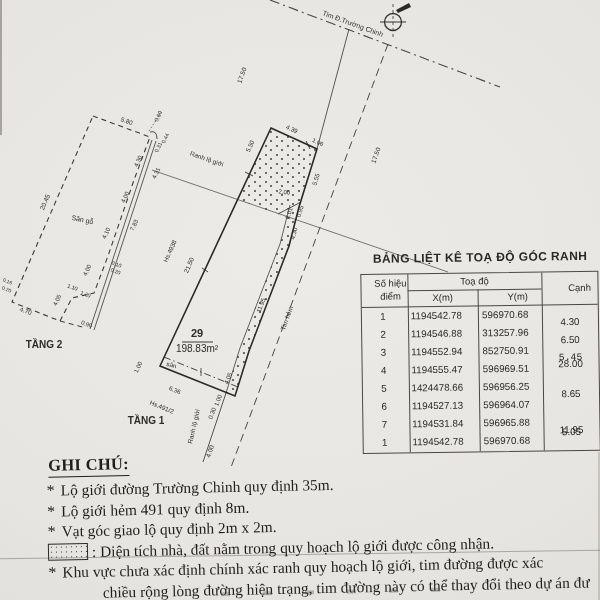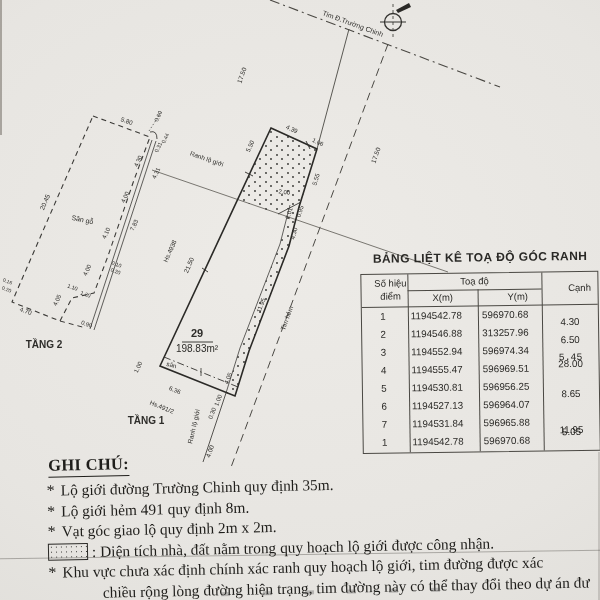--- a/index.html
+++ b/index.html
@@ -182,30 +182,30 @@
             <div class="tcell y">596970.68</div>
           </div>
           <div class="trow">
             <div class="tcell p">2</div>
             <div class="tcell x">1194546.88</div>
             <div class="tcell y">313257.96</div>
           </div>
           <div class="trow">
             <div class="tcell p">3</div>
             <div class="tcell x">1194552.94</div>
-            <div class="tcell y">596974.34</div>
+            <div class="tcell y">852750.91</div>
           </div>
           <div class="trow">
             <div class="tcell p">4</div>
             <div class="tcell x">1194555.47</div>
             <div class="tcell y">596969.51</div>
           </div>
           <div class="trow">
             <div class="tcell p">5</div>
-            <div class="tcell x">1194530.81</div>
+            <div class="tcell x">1424478.66</div>
             <div class="tcell y">596956.25</div>
           </div>
           <div class="trow">
             <div class="tcell p">6</div>
             <div class="tcell x">1194527.13</div>
             <div class="tcell y">596964.07</div>
           </div>
           <div class="trow">
             <div class="tcell p">7</div>
             <div class="tcell x">1194531.84</div>

